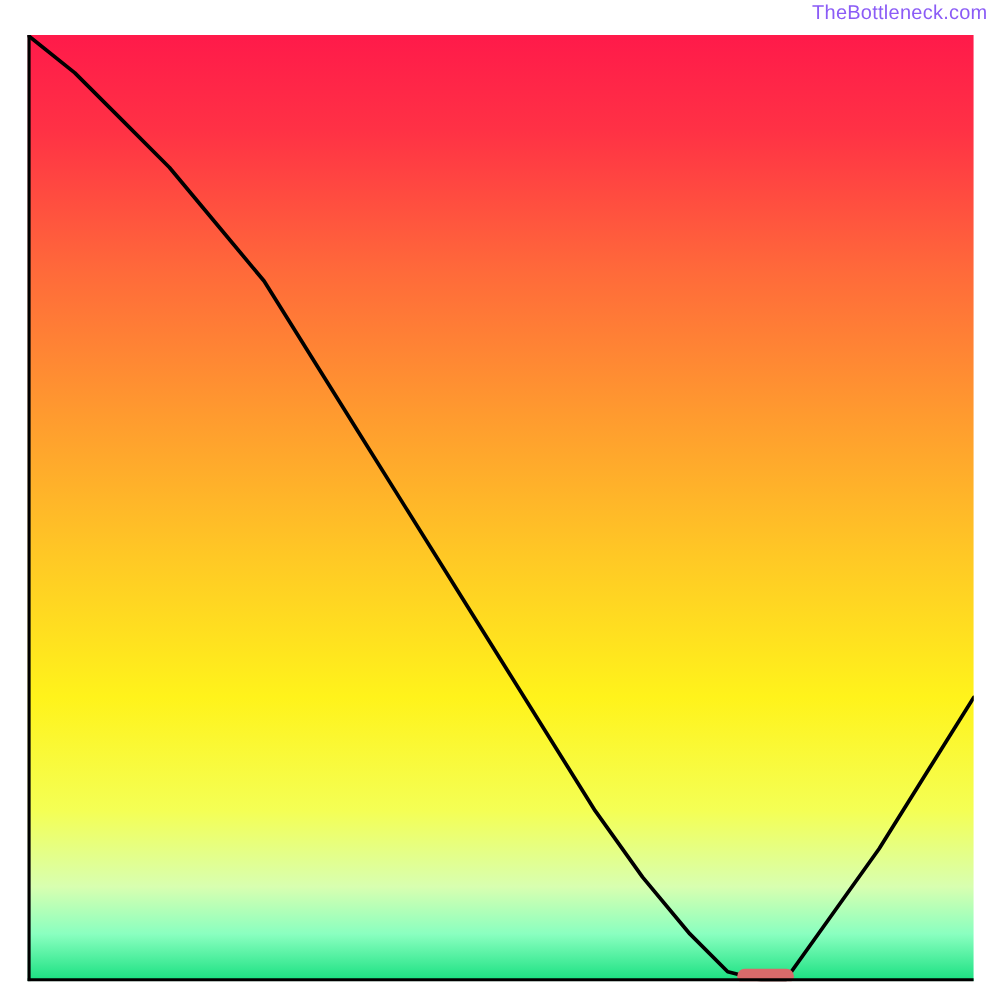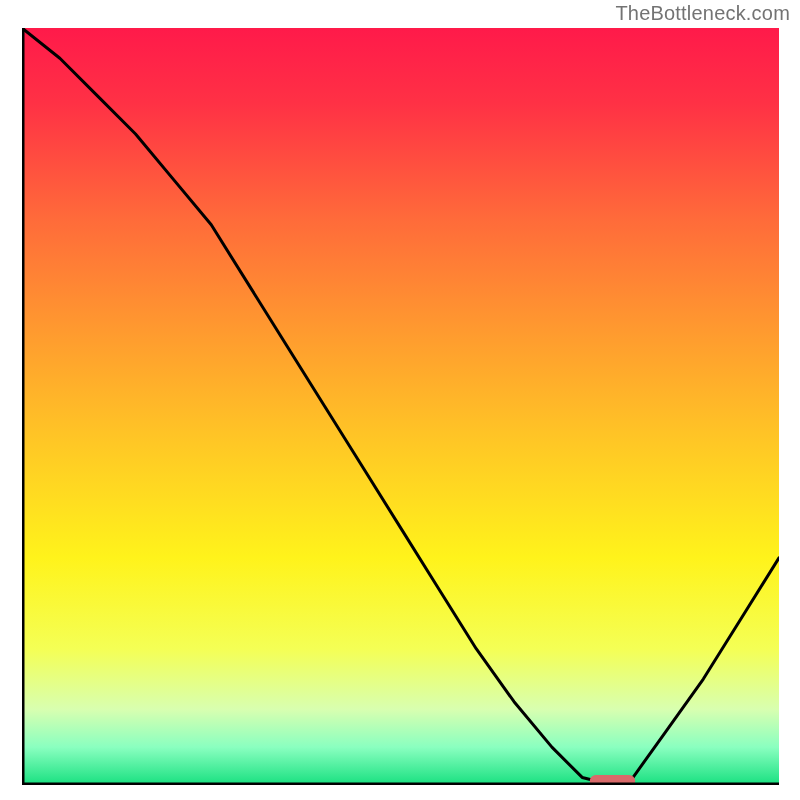--- a/index.html
+++ b/index.html
@@ -7,23 +7,23 @@
     padding: 0;
     width: 800px;
     height: 800px;
     background: #ffffff;
     font-family: Arial, Helvetica, sans-serif;
   }
   .watermark {
     position: absolute;
     top: 2px;
     right: 10px;
-    font-size: 20px;
+    font-size: 16px;
     font-weight: 500;
-    color: #737373;
+    color: #8b5cf6;
     letter-spacing: 0.2px;
   }
   .chart-frame {
     position: absolute;
     left: 22px;
     top: 28px;
     width: 757px;
     height: 757px;
     box-sizing: border-box;
   }

